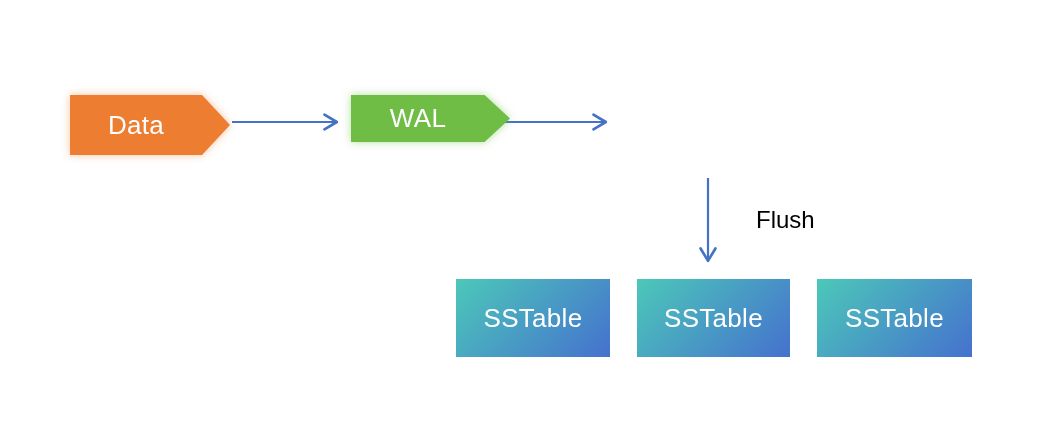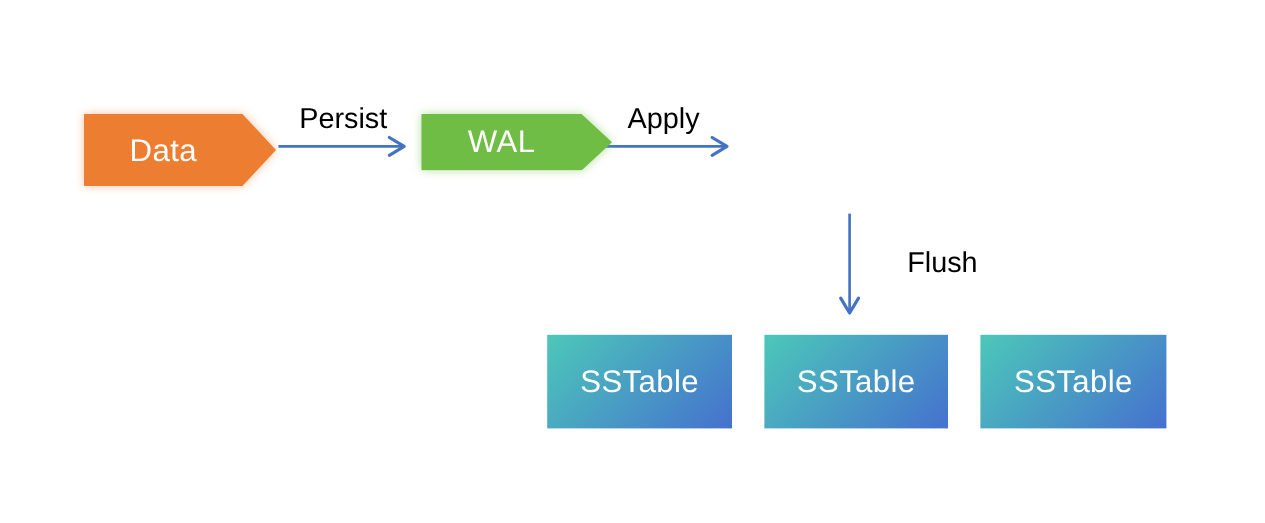--- a/index.html
+++ b/index.html
@@ -118,29 +118,27 @@
     <line class="arrow-line" x1="502" y1="122" x2="605" y2="122" marker-end="url(#head)"></line>
     <line class="arrow-line" x1="708" y1="178" x2="708" y2="260" marker-end="url(#head)"></line>
   </svg>
 
   <div class="shape-wrap wrap-data">
     <div class="pentagon pent-data">
       <span>Data</span>
     </div>
   </div>
 
-  <div class="edge-label label-persist">Persist</div>
 
   <div class="shape-wrap wrap-wal">
     <div class="pentagon pent-wal">
       <span>WAL</span>
     </div>
   </div>
 
-  <div class="edge-label label-apply">Apply</div>
 
 
   <div class="edge-label label-flush">Flush</div>
 
   <div class="sstable ss-1">
     <span>SSTable</span>
   </div>
   <div class="sstable ss-2">
     <span>SSTable</span>
   </div>

